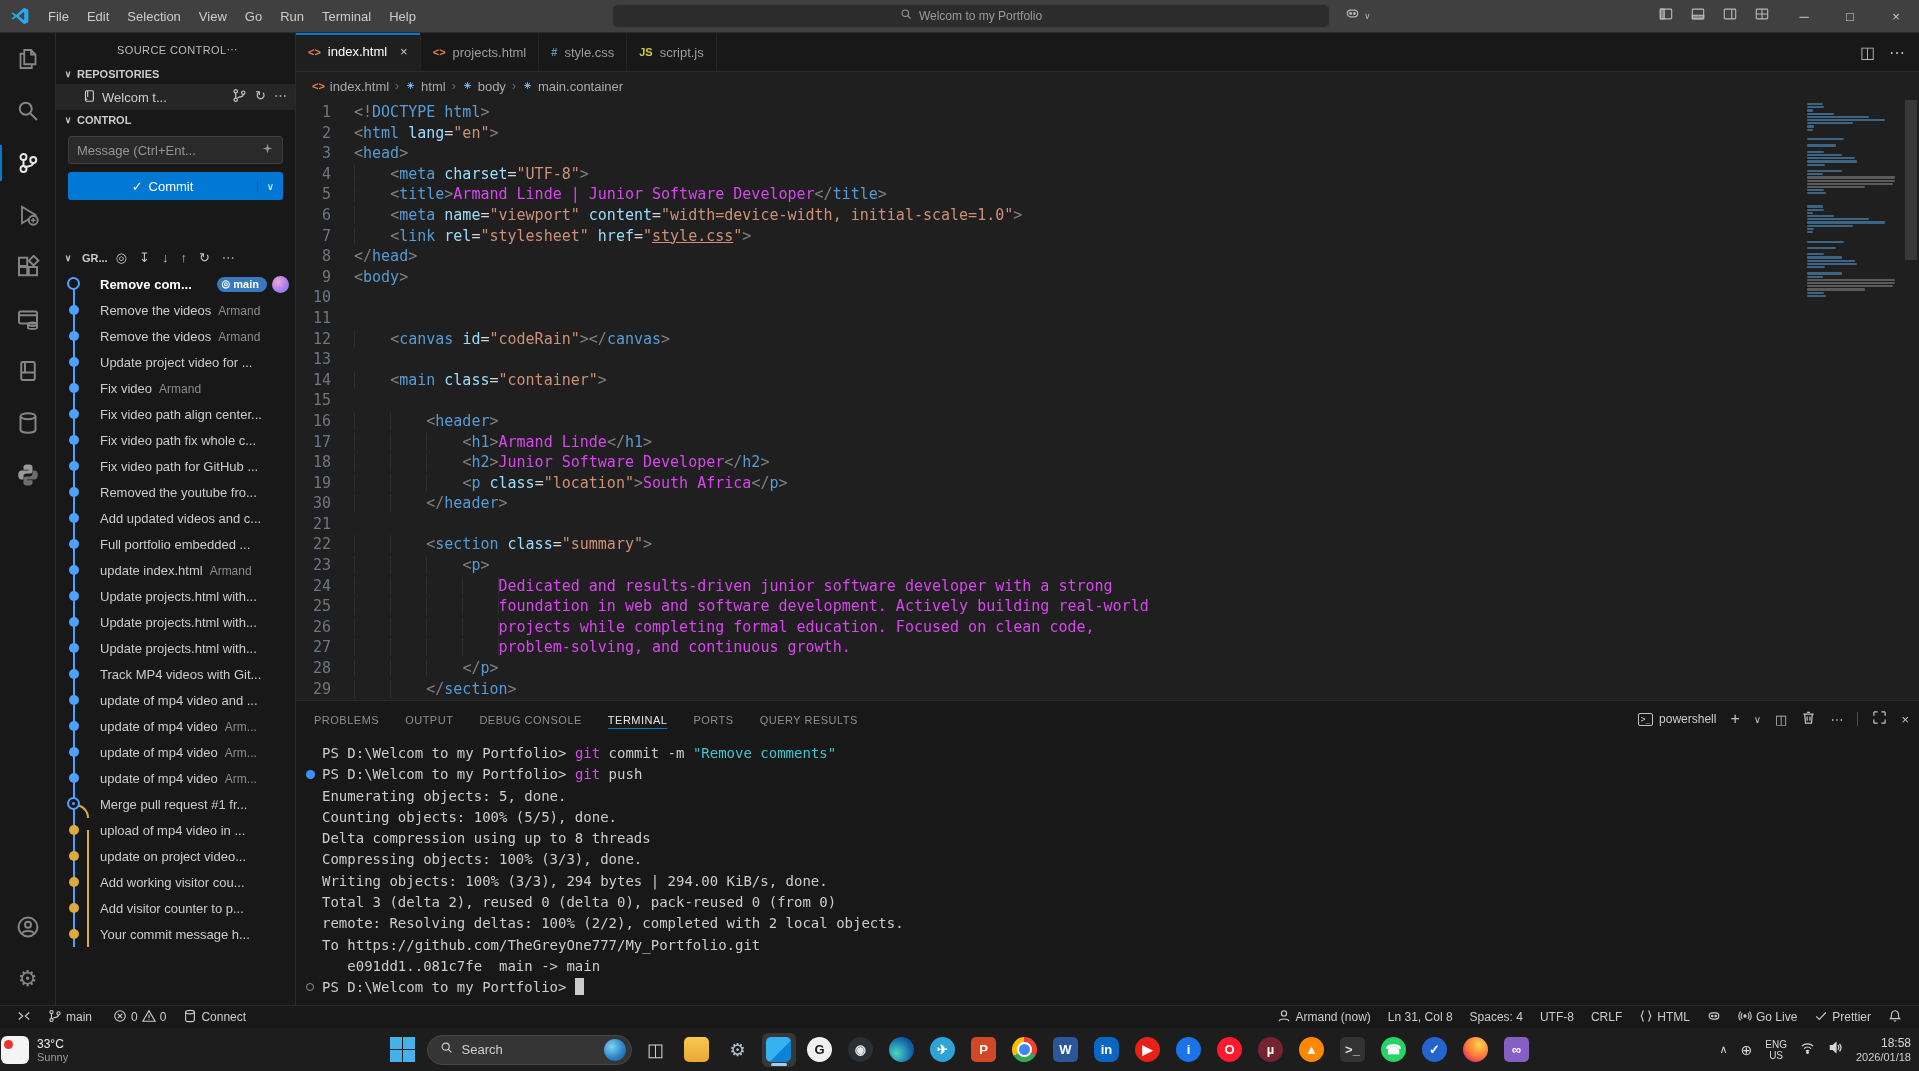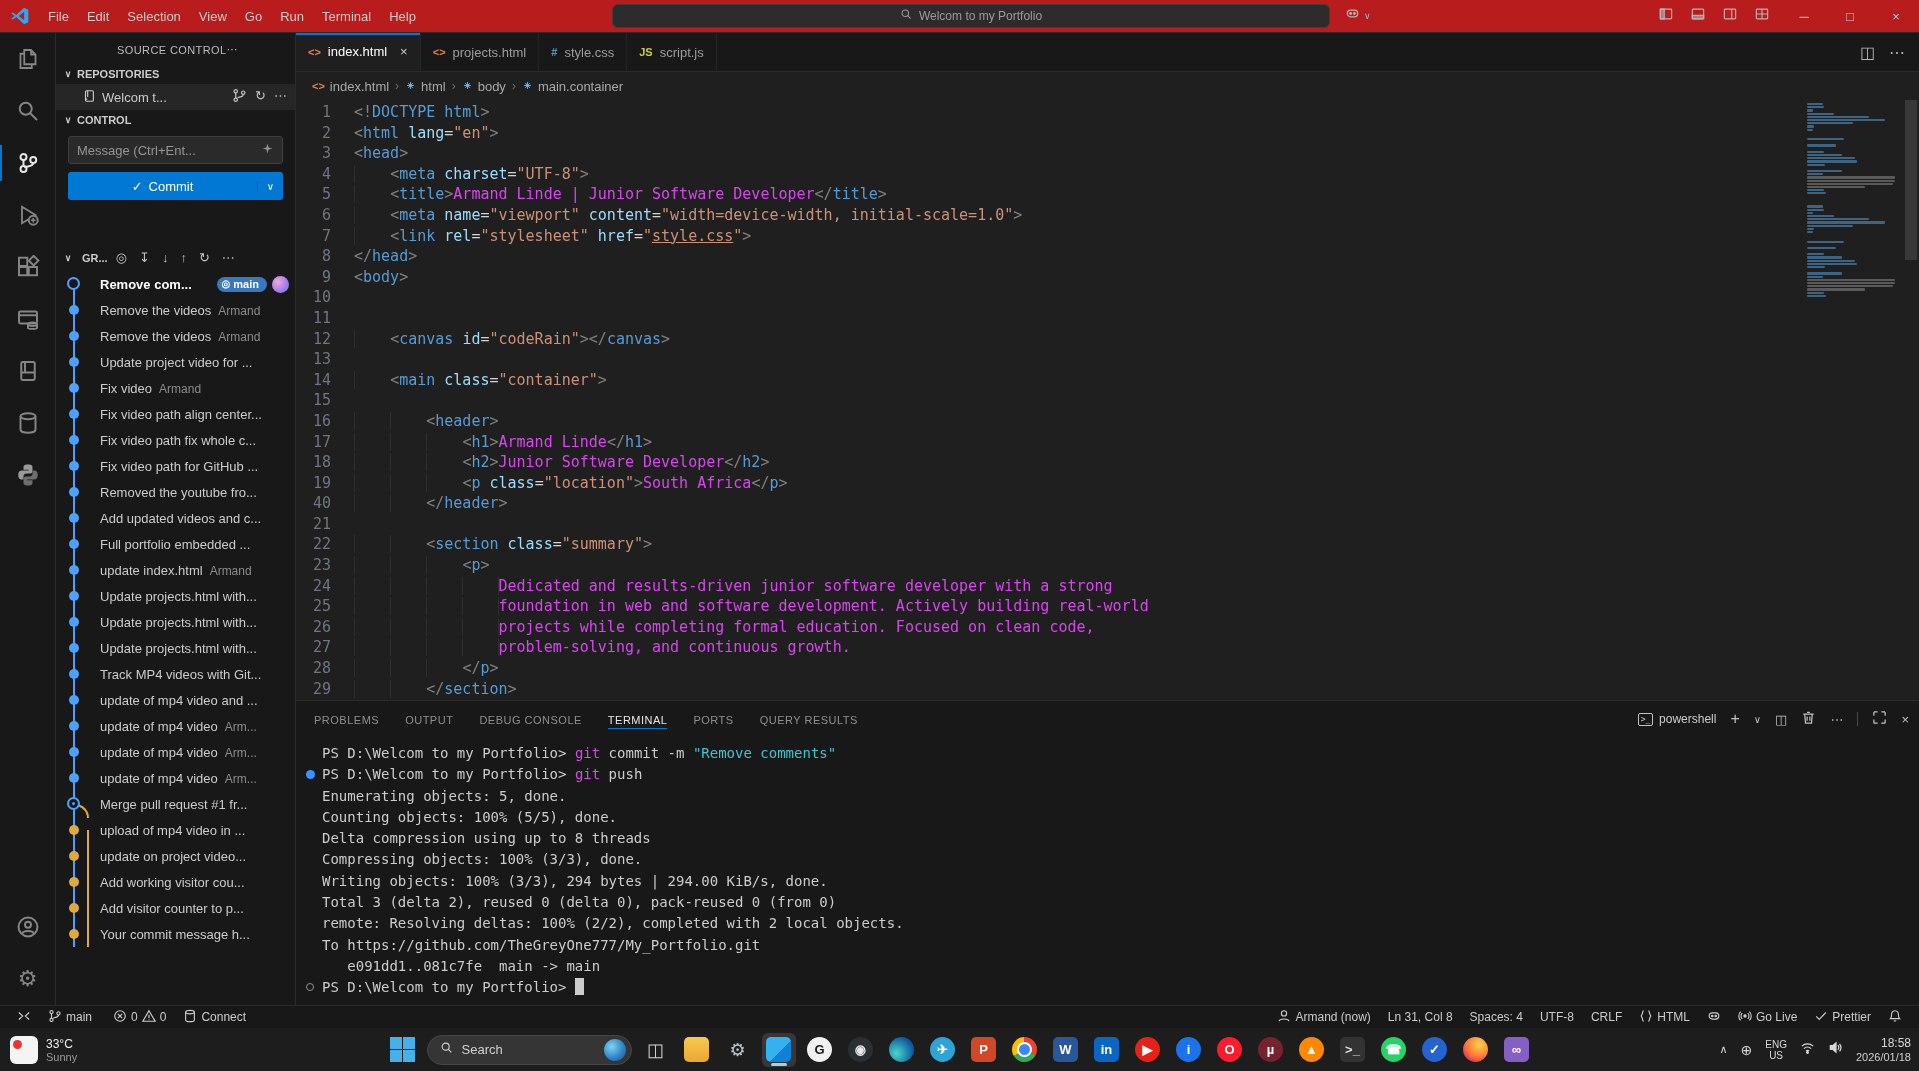--- a/index.html
+++ b/index.html
@@ -1,18 +1,18 @@
 <!DOCTYPE html>
 <html><head>
 <meta charset="utf-8">
 <style>
   * { margin:0; padding:0; box-sizing:border-box; }
   html,body { width:1919px; height:1071px; overflow:hidden; background:#1f1f1f;
     font-family:"Liberation Sans", sans-serif; color:#cccccc; }
-  .titlebar { height:33px; background:#b91c1c; display:flex; align-items:center;
+  .titlebar { height:33px; background:#404040; display:flex; align-items:center;
     border-bottom:1px solid #2b2b2b; position:relative; }
   .vscode-logo { width:20px; height:20px; margin:0 10px 0 10px; }
   .menus { display:flex; gap:2px; }
   .menu-item { padding:3px 8px; font-size:13px; color:#cccccc; border-radius:4px; }
   .nav-arrows { display:flex; gap:14px; margin-left:190px; color:#b9b9b9; font-size:15px; }
   .cmd-center { position:absolute; left:612px; top:4px; width:718px; height:24px;
     background:#2c2c2c; border:1px solid #3d3d3d; border-radius:6px; display:flex;
     align-items:center; justify-content:center; gap:6px; color:#9b9b9b; font-size:12px; }
   .tb-right-group { position:absolute; right:150px; display:flex; gap:18px; color:#b6b6b6; }
   .win-controls { position:absolute; right:0; top:0; height:33px; display:flex; }
@@ -145,21 +145,21 @@
 
   .statusbar { height:23px; background:#181818; border-top:1px solid #2b2b2b; display:flex;
     align-items:center; font-size:12px; color:#cccccc; padding:0 10px; }
   .sb-left, .sb-right { display:flex; align-items:center; gap:3px; }
   .sb-right { margin-left:auto; }
   .sb-item { display:flex; align-items:center; gap:4px; padding:0 7px; height:23px; }
   .sb-item svg { width:14px; height:14px; }
 
   .taskbar { height:43px; background:#1d1d1d; position:relative; display:flex;
     align-items:center; }
-  .weather { position:absolute; left:10px; display:flex; align-items:center; gap:8px; }
+  .weather { position:absolute; left:1px; display:flex; align-items:center; gap:8px; }
   .weather-icon { width:28px; height:28px; background:#f4f4f4; border-radius:6px; position:relative; }
   .weather-icon::after { content:""; position:absolute; left:3px; top:4px; width:9px; height:9px;
     border-radius:50%; background:#e33; }
   .weather-text .t1 { font-size:12px; color:#eeeeee; }
   .weather-text .t2 { font-size:11px; color:#9a9a9a; }
   .tb-center { margin:0 auto; display:flex; align-items:center; gap:7px; }
   .start-logo { width:26px; height:26px; display:grid; grid-template-columns:12px 12px;
     grid-template-rows:12px 12px; gap:1.5px; padding:0; align-content:center; justify-content:center; }
   .start-logo div { background:#46b1e8; }
   .tb-search { width:205px; height:30px; background:#353535; border:1px solid #464646;
@@ -698,21 +698,21 @@
           </div>
           <div class="code-line">
             <span class="ln">18</span>
             <span class="lc"><span class="tk-i">            </span><span class="tk-p">&lt;</span><span class="tk-t">h2</span><span class="tk-p">&gt;</span><span class="tk-x">Junior Software Developer</span><span class="tk-p">&lt;/</span><span class="tk-t">h2</span><span class="tk-p">&gt;</span></span>
           </div>
           <div class="code-line">
             <span class="ln">19</span>
             <span class="lc"><span class="tk-i">            </span><span class="tk-p">&lt;</span><span class="tk-t">p</span><span class="tk-x"> </span><span class="tk-a">class</span><span class="tk-o">=</span><span class="tk-s">"location"</span><span class="tk-p">&gt;</span><span class="tk-x">South Africa</span><span class="tk-p">&lt;/</span><span class="tk-t">p</span><span class="tk-p">&gt;</span></span>
           </div>
           <div class="code-line">
-            <span class="ln">40</span>
+            <span class="ln">30</span>
             <span class="lc"><span class="tk-i">        </span><span class="tk-p">&lt;/</span><span class="tk-t">header</span><span class="tk-p">&gt;</span></span>
           </div>
           <div class="code-line">
             <span class="ln">21</span>
             <span class="lc"></span>
           </div>
           <div class="code-line">
             <span class="ln">22</span>
             <span class="lc"><span class="tk-i">        </span><span class="tk-p">&lt;</span><span class="tk-t">section</span><span class="tk-x"> </span><span class="tk-a">class</span><span class="tk-o">=</span><span class="tk-s">"summary"</span><span class="tk-p">&gt;</span></span>
           </div>
@@ -1001,21 +1001,21 @@
       <div class="app">
         <div class="app-icon" style="background: rgb(210, 71, 38); color: rgb(255, 255, 255);">P</div>
       </div>
       <div class="app">
         <div class="app-icon round bg-chrome" style="color: rgb(255, 255, 255);"></div>
       </div>
       <div class="app">
         <div class="app-icon" style="background: rgb(43, 87, 154); color: rgb(255, 255, 255);">W</div>
       </div>
       <div class="app">
-        <div class="app-icon" style="background: rgb(10, 102, 194); color: rgb(255, 255, 255);">in</div>
+        <div class="app-icon" style="background: rgb(10, 102, 194); color: rgb(255, 255, 255); border-radius: 8px;">in</div>
       </div>
       <div class="app">
         <div class="app-icon round" style="background: rgb(230, 33, 23); color: rgb(255, 255, 255);">▶</div>
       </div>
       <div class="app">
         <div class="app-icon round" style="background: rgb(26, 115, 232); color: rgb(255, 255, 255);">i</div>
       </div>
       <div class="app">
         <div class="app-icon round" style="background: rgb(255, 27, 45); color: rgb(255, 255, 255);">O</div>
       </div>

